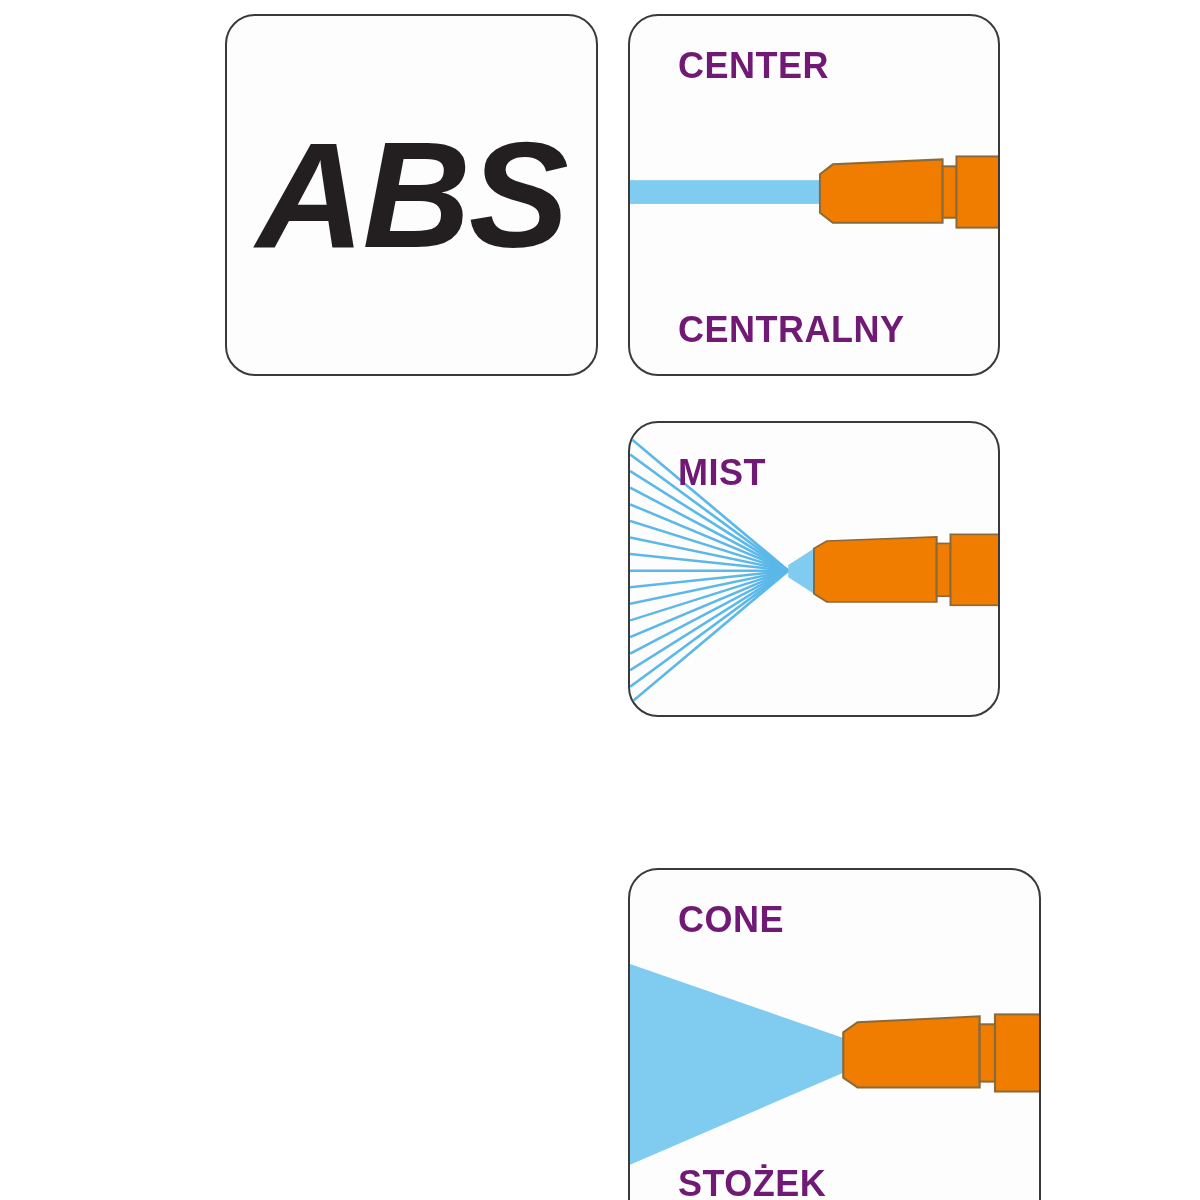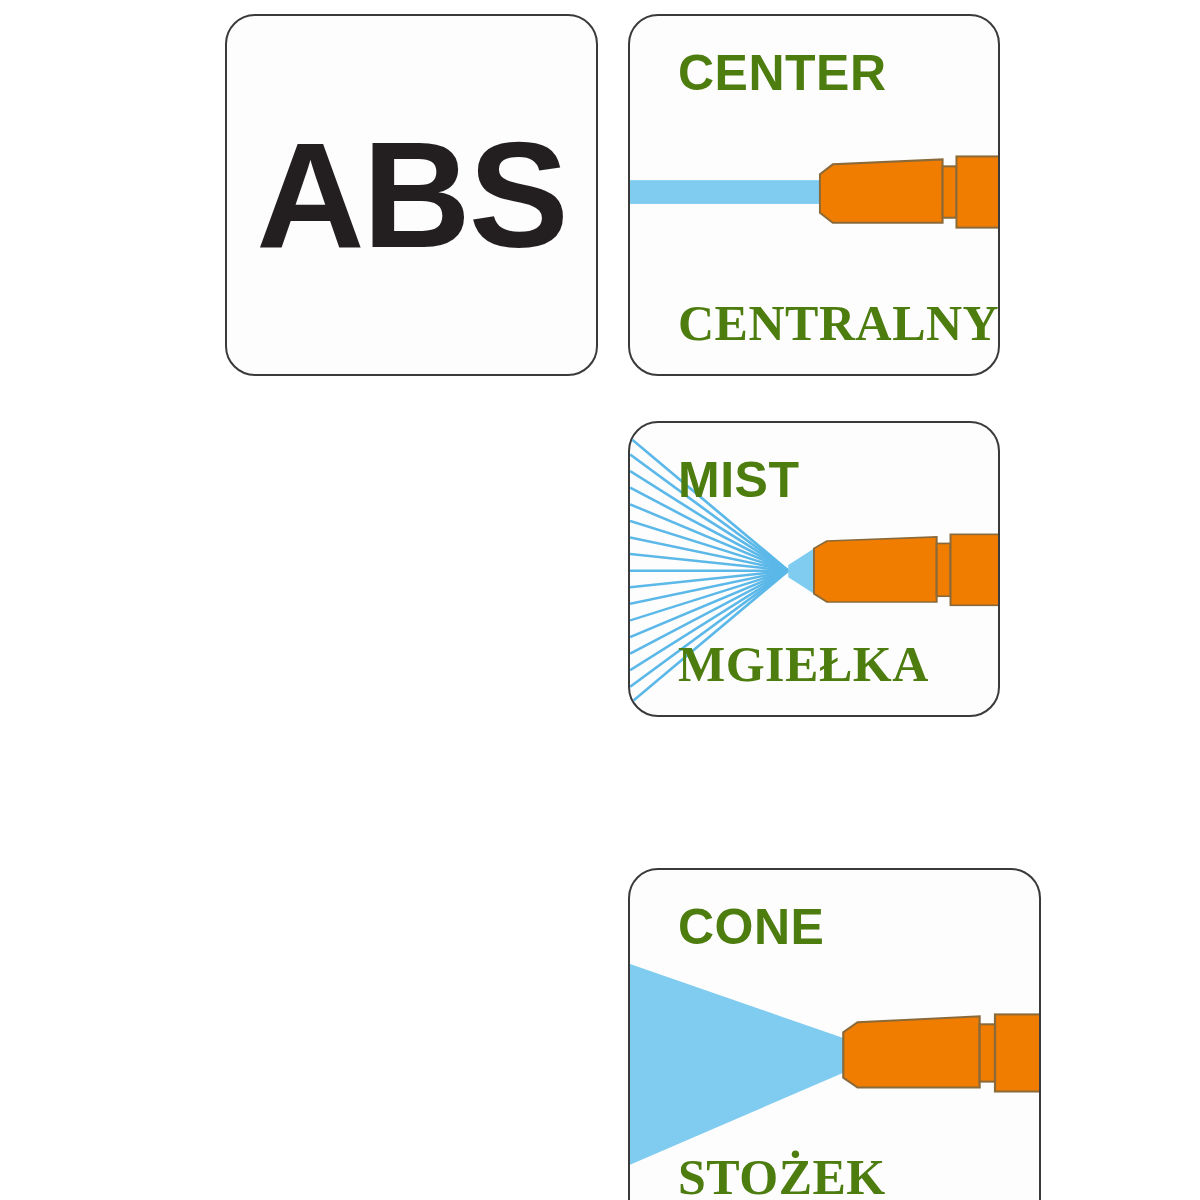--- a/index.html
+++ b/index.html
@@ -38,38 +38,39 @@
     justify-content: center;
   }
   .material-label {
     font-family: "Liberation Sans", sans-serif;
     font-weight: bold;
     font-size: 150px;
     line-height: 1;
     letter-spacing: -2px;
     color: #231f20;
     user-select: none;
+    font-style: italic;
   }
 
   
   .panel-spray .label-en,
   .panel-spray .label-pl {
     position: absolute;
     left: 48px;
     font-family: "Liberation Sans", sans-serif;
     font-weight: bold;
-    font-size: 50px;
+    font-size: 36px;
     line-height: 1;
     letter-spacing: 0.5px;
-    color: #4d7c0f;
+    color: #701a75;
     white-space: nowrap;
     user-select: none;
   }
   .panel-spray .label-en { top: 32px; }
-  .panel-spray .label-pl { bottom: 26px; font-family: Liberation Serif, serif; }
+  .panel-spray .label-pl { bottom: 26px; }
 
   .spray-svg {
     position: absolute;
     left: 0;
     top: 0;
     width: 100%;
     height: 100%;
     display: block;
   }
 
@@ -128,21 +129,20 @@
         </g>
 
       <path d="M 186,152 L 186,207 L 160,187 L 160,172 Z" fill="#7fccf0"></path>
       <g>
         <path d="M 186,152 L 186,207 L 199,217 L 310,217 L 310,138 L 199,143 Z" fill="#f07c00" stroke="#8a6a3a" stroke-width="2"></path>
         <rect x="310" y="146" width="14" height="64" fill="#f07c00" stroke="#8a6a3a" stroke-width="2"></rect>
         <rect x="324" y="135" width="52" height="86" fill="#f07c00" stroke="#8a6a3a" stroke-width="2"></rect>
       </g>
     </svg>
     <span class="label-en">MIST</span>
-    <span class="label-pl">MGIEŁKA</span>
   </div>
 
   <div class="panel panel-spray" id="panel-cone">
     <svg class="spray-svg" viewBox="0 0 372 362" preserveAspectRatio="none">
 
       <path d="M 194,170 L 194,205 L 0,298 L 0,95 Z" fill="#7fccf0"></path>
       <g>
         <path d="M 194,164 L 194,210 L 207,220 L 318,220 L 318,148 L 207,154 Z" fill="#f07c00" stroke="#8a6a3a" stroke-width="2"></path>
         <rect x="318" y="156" width="14" height="58" fill="#f07c00" stroke="#8a6a3a" stroke-width="2"></rect>
         <rect x="332" y="146" width="44" height="78" fill="#f07c00" stroke="#8a6a3a" stroke-width="2"></rect>

